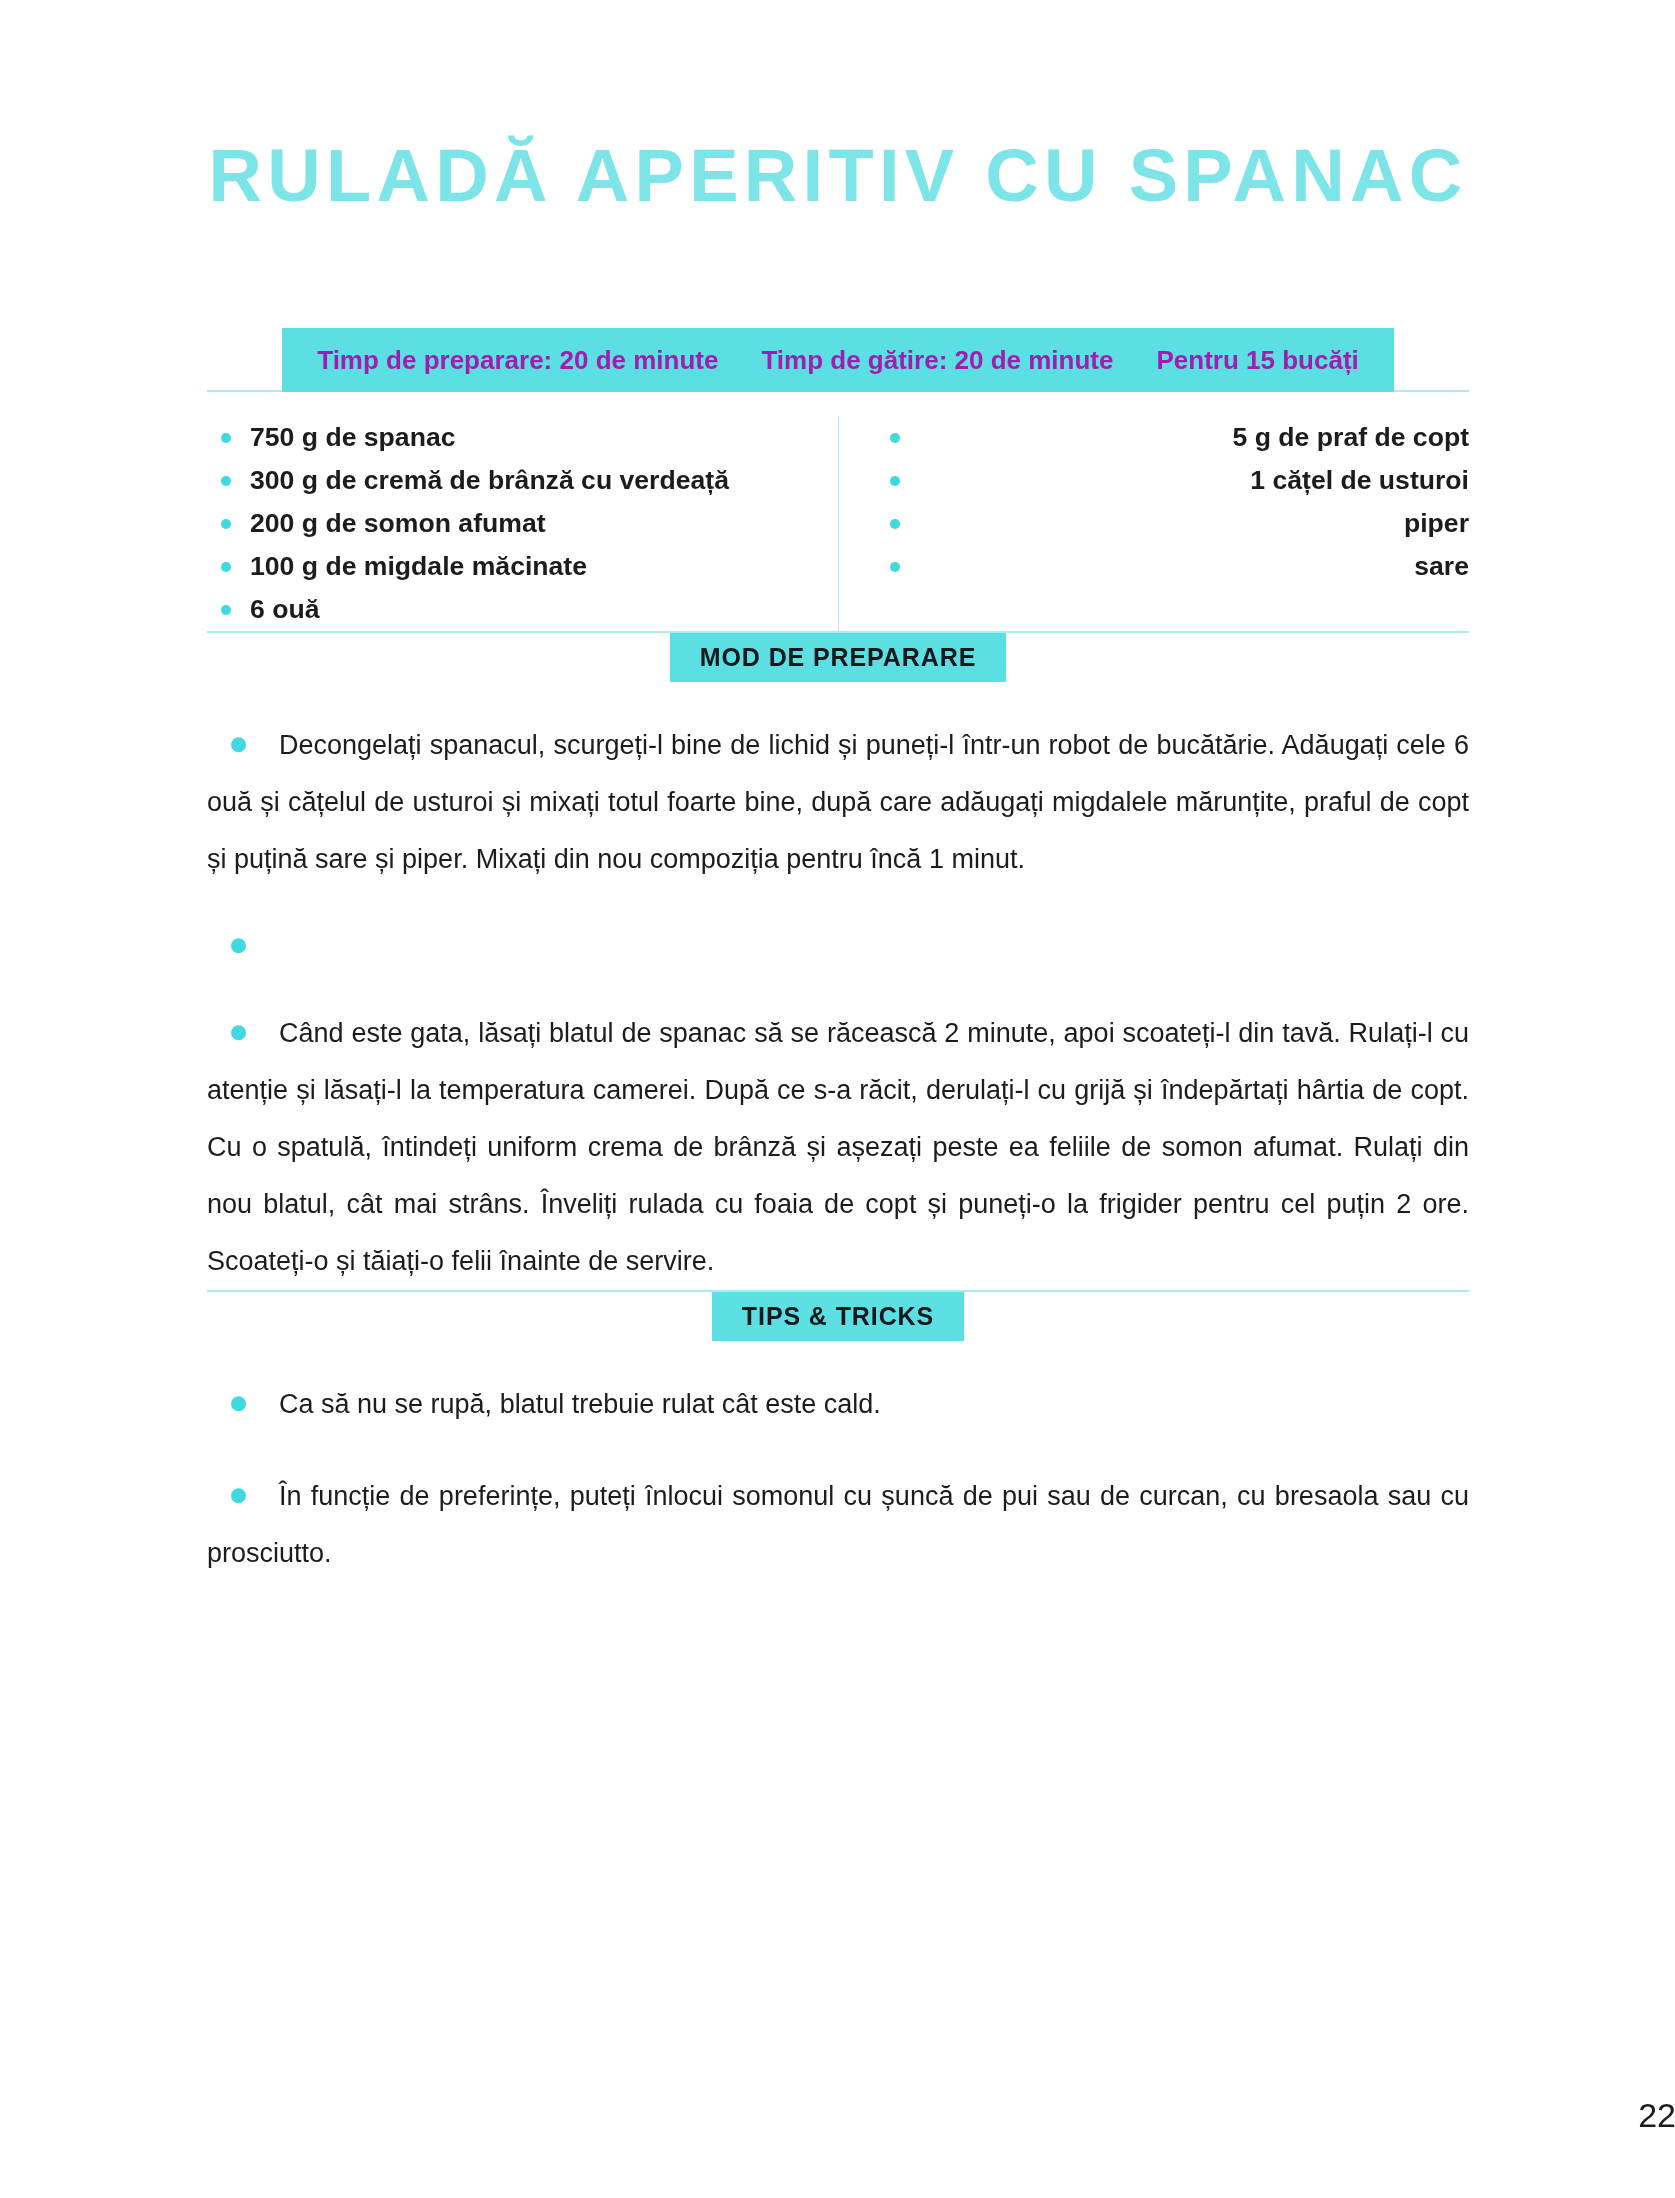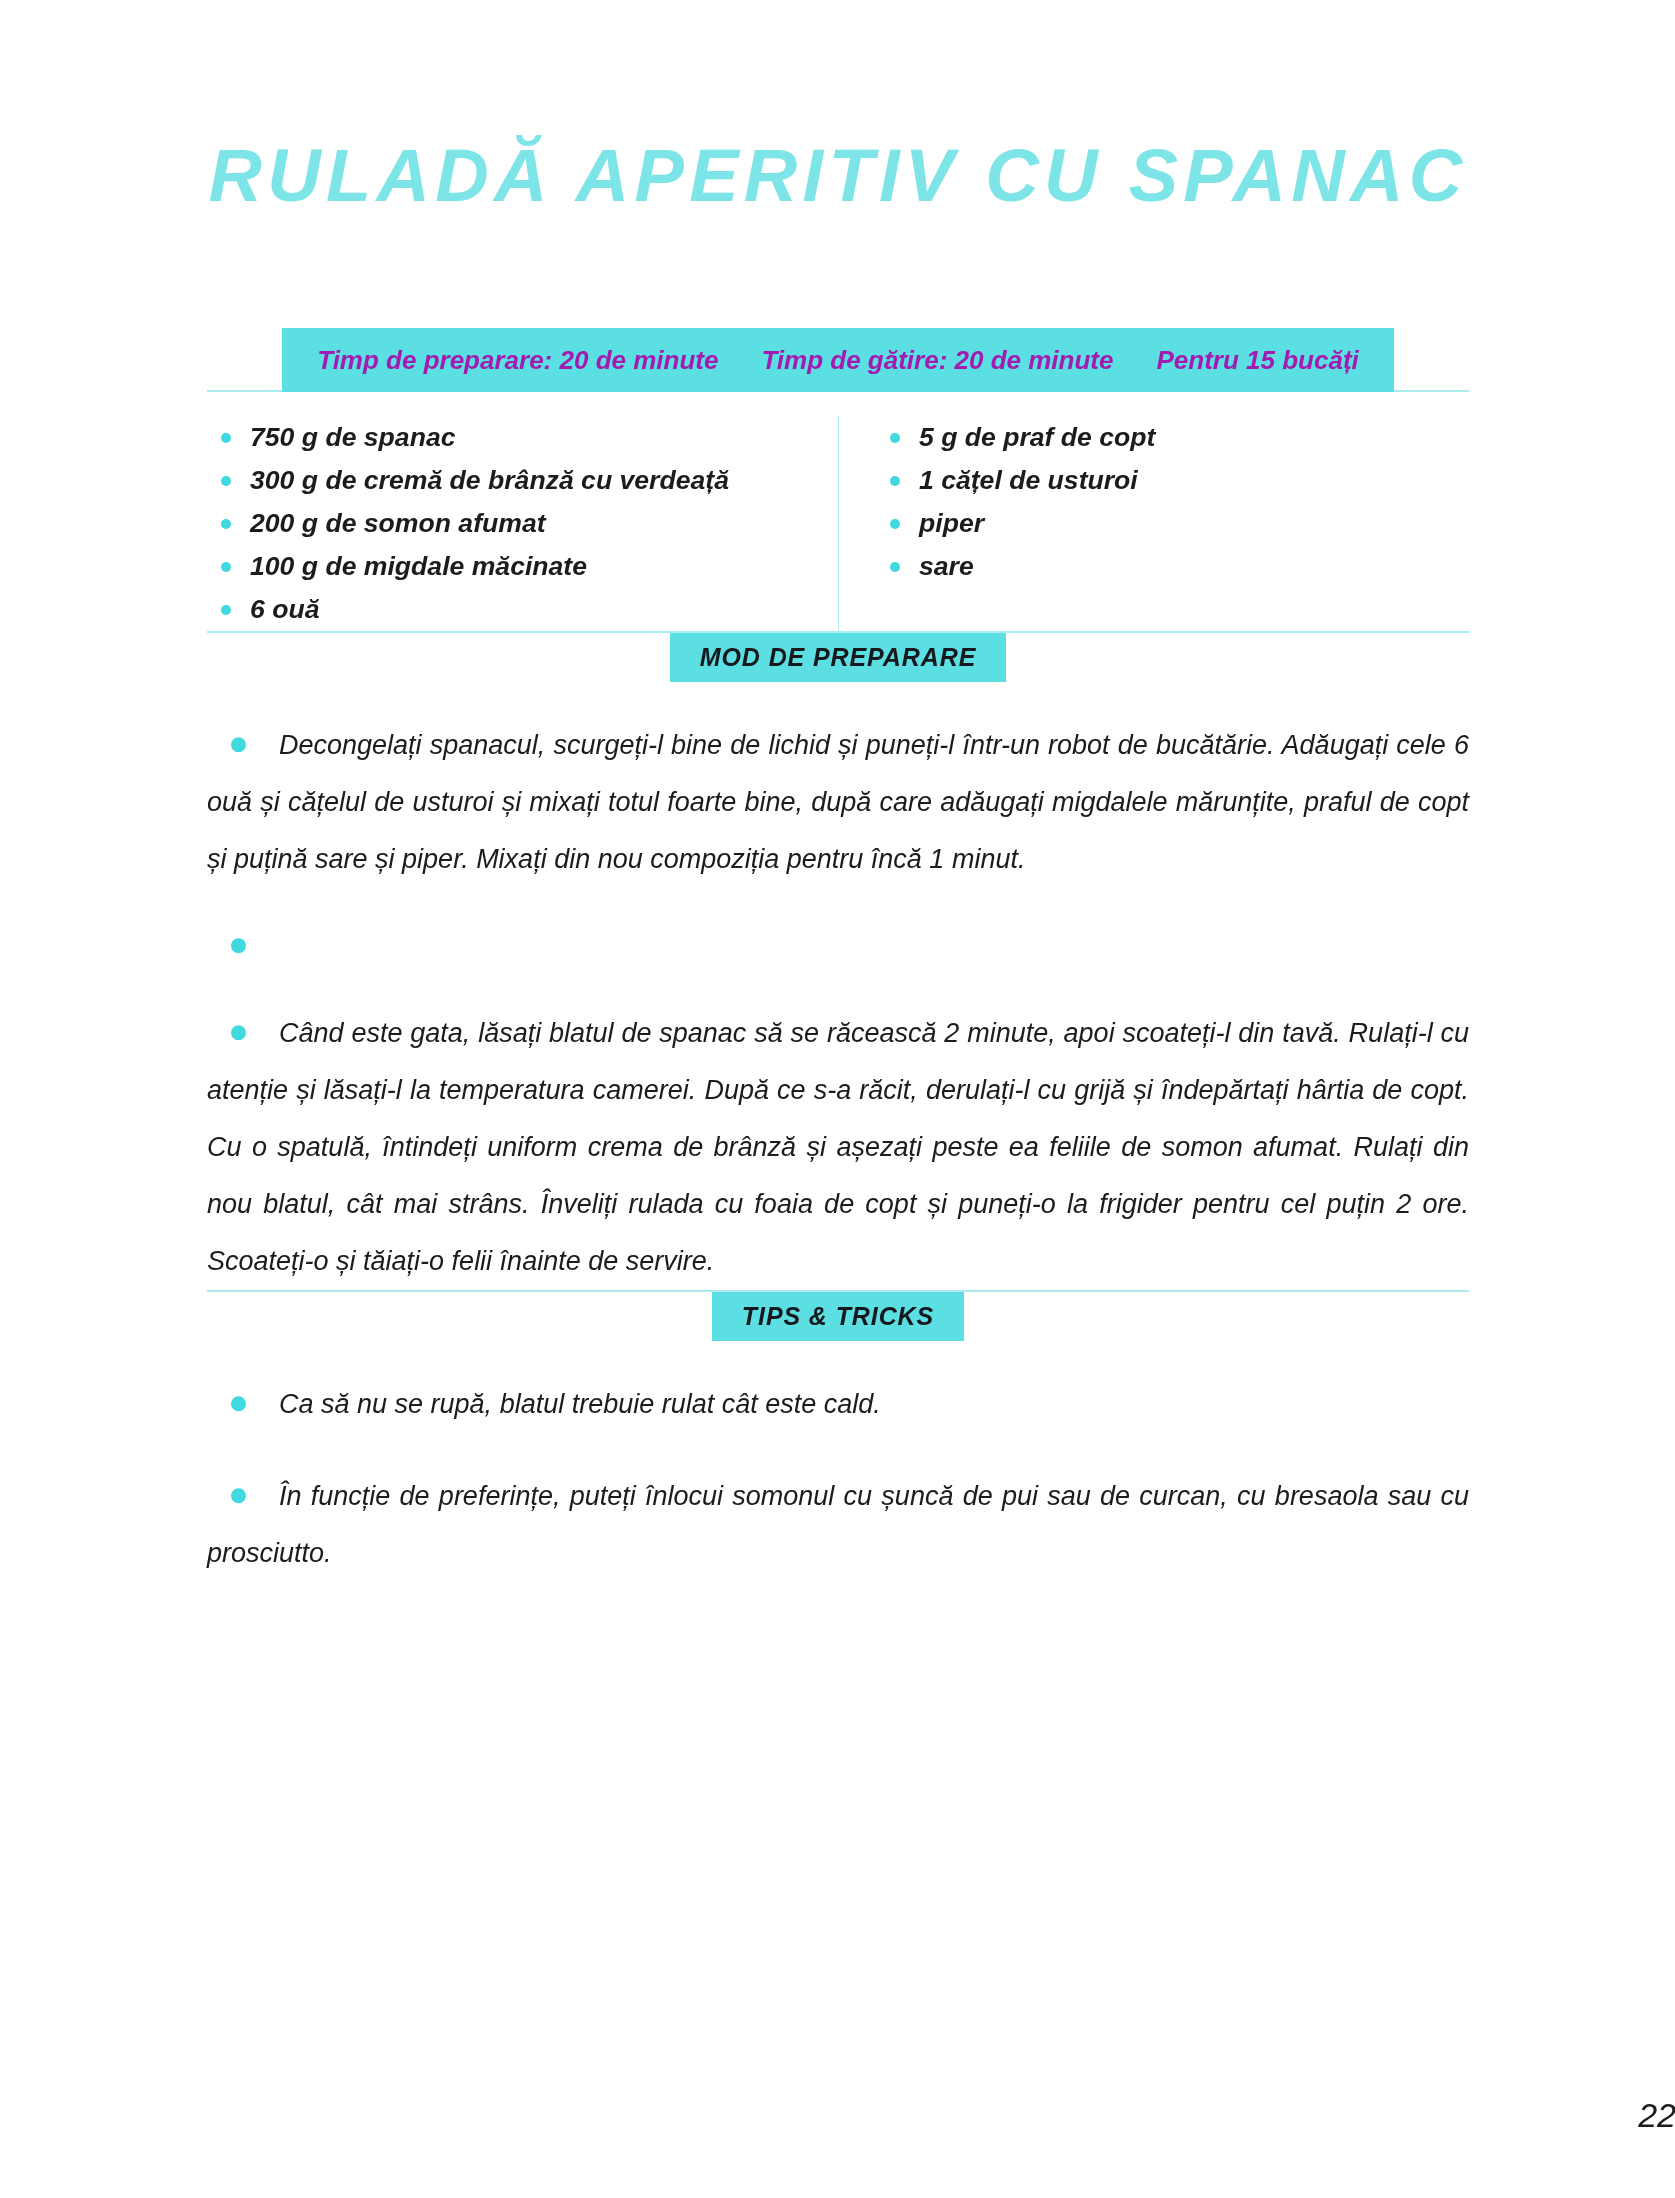--- a/index.html
+++ b/index.html
@@ -4,21 +4,21 @@
 <style>
   * { margin: 0; padding: 0; box-sizing: border-box; }
   html, body { width: 1676px; height: 2199px; }
   body {
     background: #ffffff;
     font-family: "Liberation Sans", "DejaVu Sans", sans-serif;
     color: #1c1c1c;
     position: relative;
     overflow: hidden;
   }
-  .page { padding: 135px 207px 0 207px; position: relative; height: 100%; font-style: italic; }
+  .page { padding: 135px 207px 0 207px; position: relative; height: 100%; }
 
   h1.title {
     text-align: center;
     color: #7de4e7;
     font-size: 74px;
     line-height: 1.1;
     font-weight: 700;
     letter-spacing: 5.3px;
     font-stretch: condensed;
     white-space: nowrap;
@@ -62,21 +62,21 @@
     line-height: 43px;
     white-space: nowrap;
   }
   .ing-col li .dot {
     position: absolute;
     left: 14px; top: 17px;
     width: 9.8px; height: 9.8px;
     border-radius: 50%;
     background: #3fd9df;
   }
-  .ing-col.right { border-left: 1.8px solid #abecef; padding-left: 37px; }
+  .ing-col.right { border-left: 1.8px solid #abecef; padding-left: 37px; text-align: right; }
 
   .section-head {
     border-top: 2.7px solid #abecef;
     display: flex;
     justify-content: center;
   }
   .section-head.tips { }
   .head-box {
     background: #5cdfe3;
     height: 49px;

